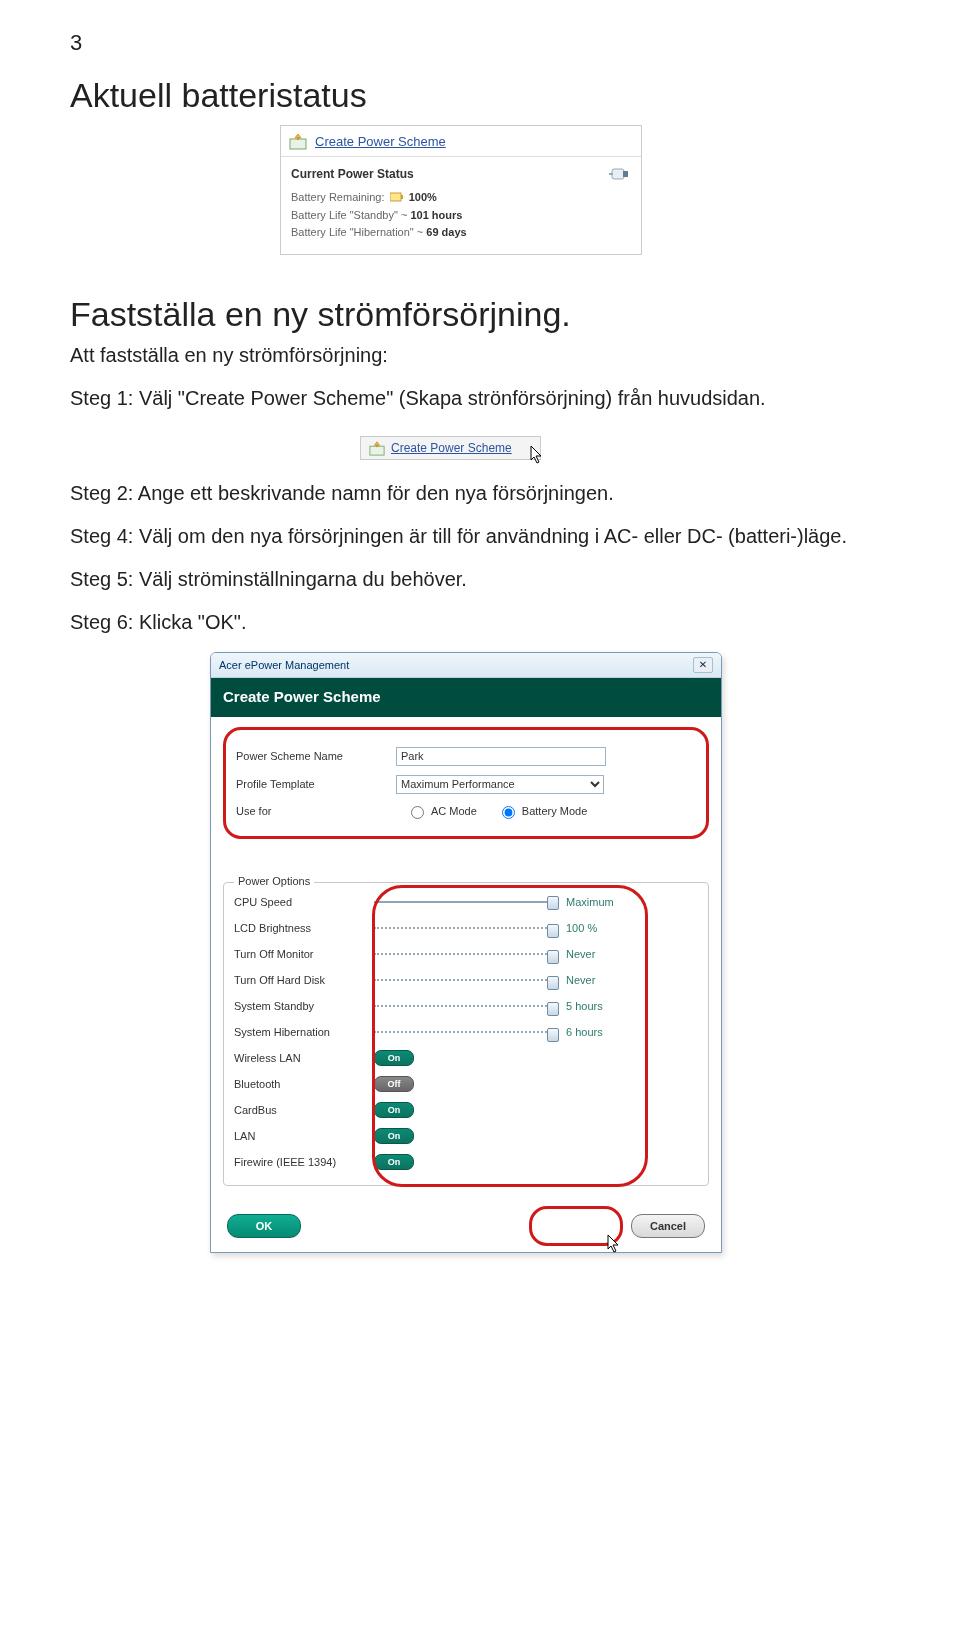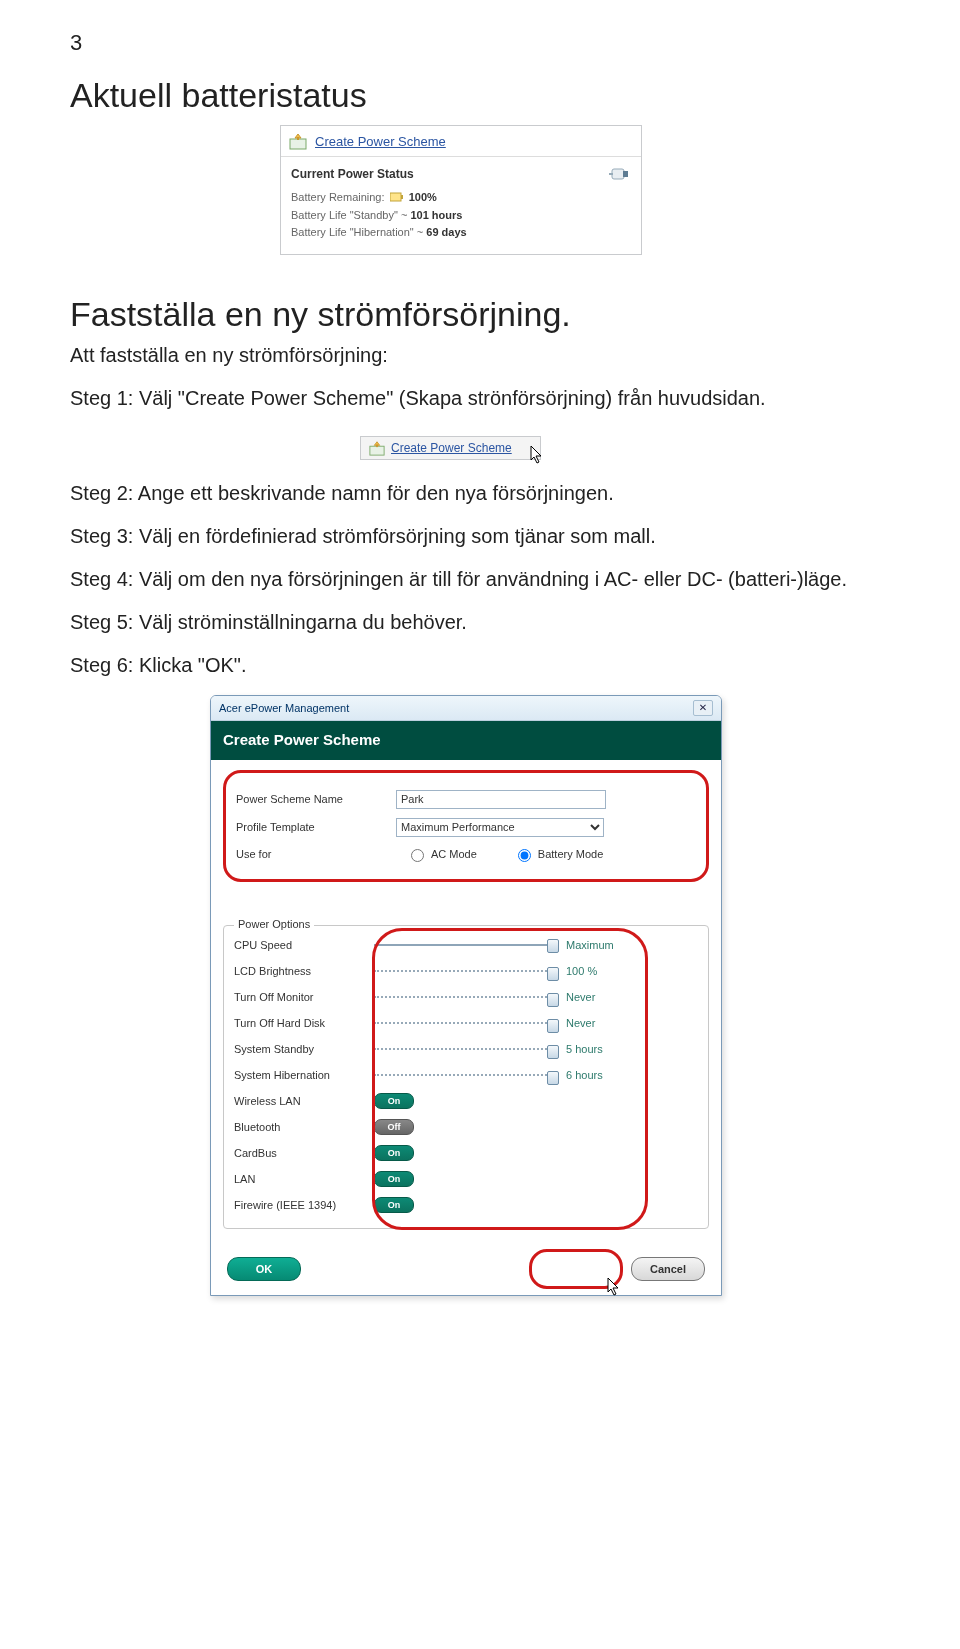--- a/index.html
+++ b/index.html
@@ -154,21 +154,21 @@
     color: #333;
   }
   .form-row select {
     width: 208px;
     height: 19px;
     border: 1px solid #9fb3c6;
     font-size: 11px;
     background: #fff;
     color: #333;
   }
-  .form-row .radios { display: flex; gap: 36px; margin-left: 10px; }
+  .form-row .radios { display: flex; gap: 20px; margin-left: 10px; }
   .form-row .radios label { display: flex; align-items: center; gap: 4px; }
 
   .fieldset {
     border: 1px solid #c8c8c8;
     border-radius: 4px;
     padding: 6px 6px 10px 10px;
     position: relative;
     margin-top: 43px;
   }
   .fieldset-title {
@@ -345,23 +345,20 @@
     <span class="link">Create Power Scheme</span>
     <svg class="cursor" viewBox="0 0 14 20">
       <path d="M1 1 L1 15 L4 12 L7 18 L9 17 L6 11 L11 11 Z" fill="#fff" stroke="#000" stroke-width="1"></path>
     </svg>
   </div>
 
   <p class="body">
     <span class="bold">Steg 2</span><span>: Ange ett beskrivande namn för den nya försörjningen.</span>
   </p>
   <p class="body">
-    <span class="bold">Steg 3</span><span>: Välj en fördefinierad strömförsörjning som tjänar som mall.</span>
-  </p>
-  <p class="body">
     <span class="bold">Steg 4</span><span>: Välj om den nya försörjningen är till för användning i AC- eller DC- (batteri-)läge.</span>
   </p>
   <p class="body">
     <span class="bold">Steg 5</span><span>: Välj ströminställningarna du behöver.</span>
   </p>
   <p class="body">
     <span class="bold">Steg 6</span><span>: Klicka "OK".</span>
   </p>
 
   

